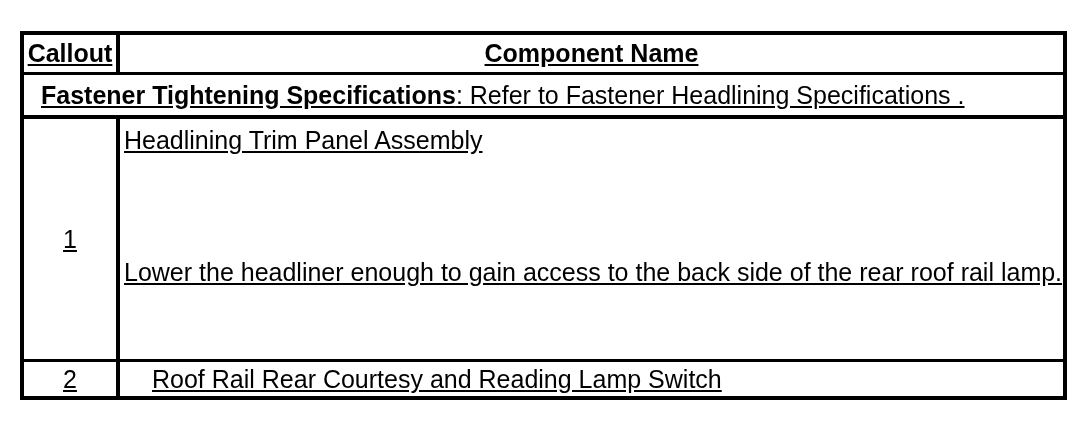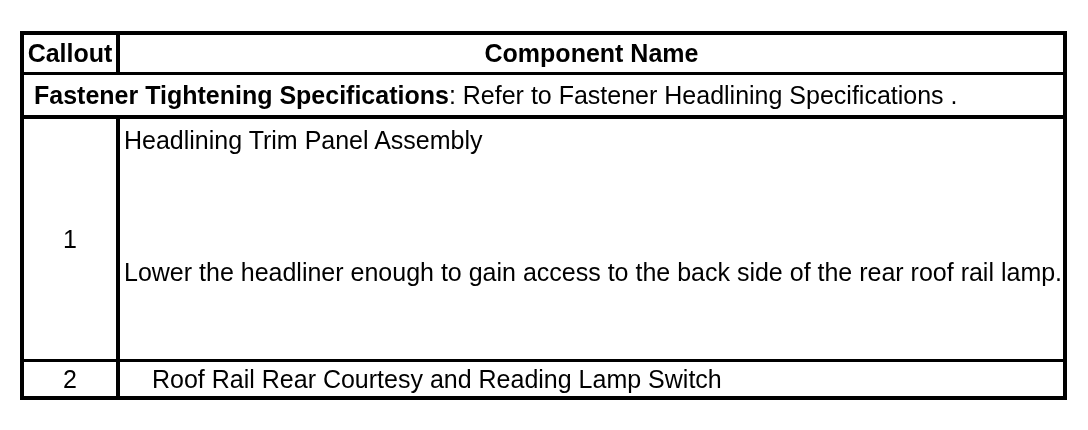--- a/index.html
+++ b/index.html
@@ -17,35 +17,36 @@
   }
   .spec-table {
     position: absolute;
     left: 20px;
     top: 31px;
     width: 1047px;
     height: 369px;
     border: 4px solid #000000;
     box-sizing: border-box;
     background: #ffffff;
+    text-decoration: underline;
   }
   .row {
     display: flex;
     box-sizing: border-box;
     overflow: hidden;
   }
   .row-head {
     height: 40px;
     border-bottom: 3px solid #000000;
   }
   .row-note {
     height: 44px;
     border-bottom: 4px solid #000000;
     align-items: center;
-    padding-left: 10px;
+    padding-left: 17px;
     font-size: 25px;
   }
   .row-1 {
     height: 243px;
     border-bottom: 3px solid #000000;
   }
   .row-2 {
     height: 34px;
   }
   .cell-callout {

